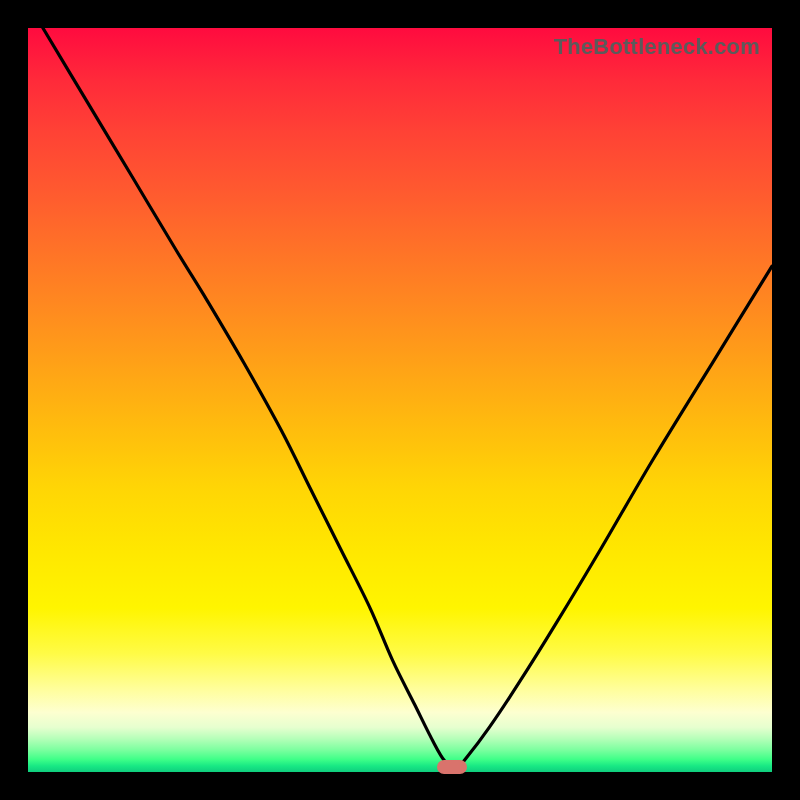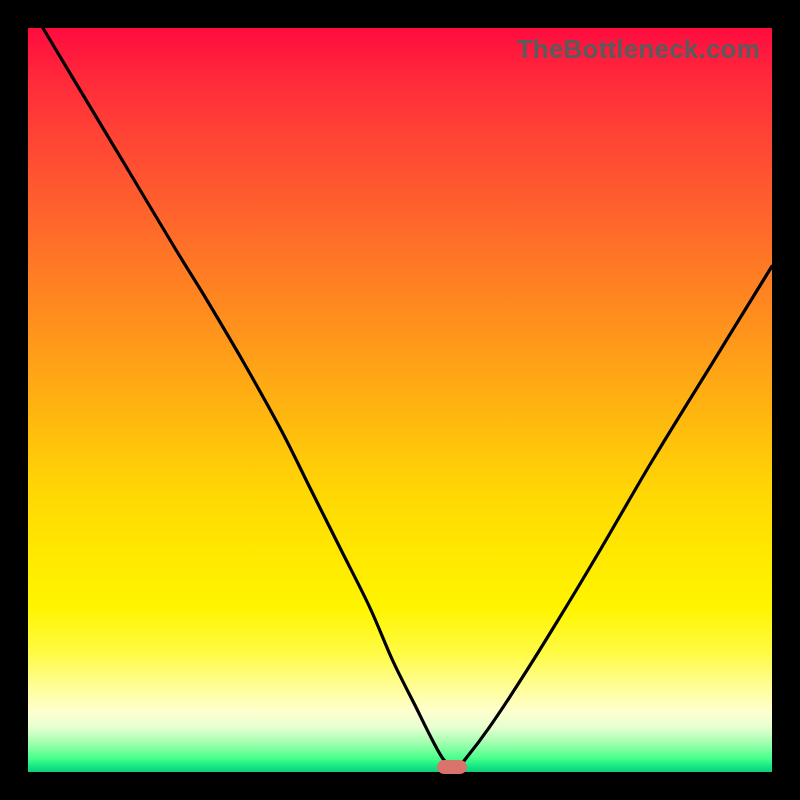--- a/index.html
+++ b/index.html
@@ -37,21 +37,21 @@
       #3fff88 98.3%,
       #18e884 99.2%,
       #0fce7e 100%
     );
   }
   .watermark {
     position: absolute;
     top: 6px;
     right: 12px;
     font-family: Arial, Helvetica, sans-serif;
-    font-size: 26px;
+    font-size: 22px;
     font-weight: 600;
     color: #5b5b5b;
     letter-spacing: 0.2px;
     user-select: none;
   }
   svg.curve {
     position: absolute;
     left: 0; top: 0;
     width: 744px; height: 744px;
   }

